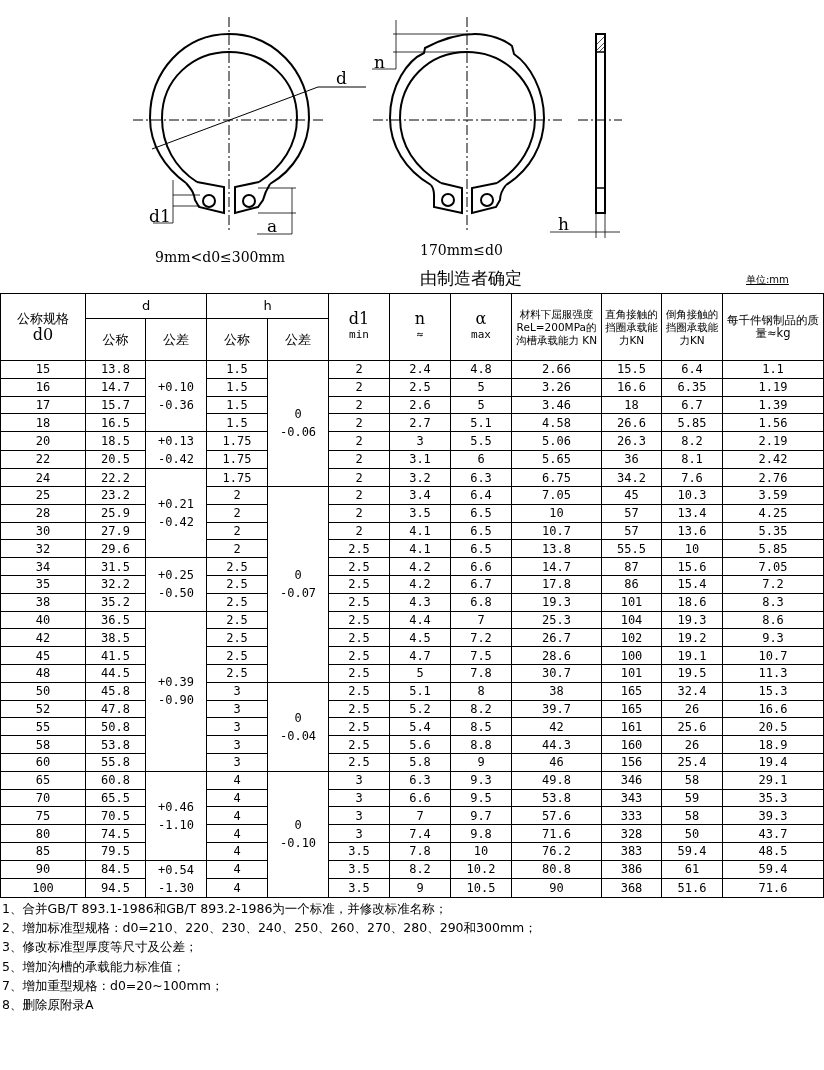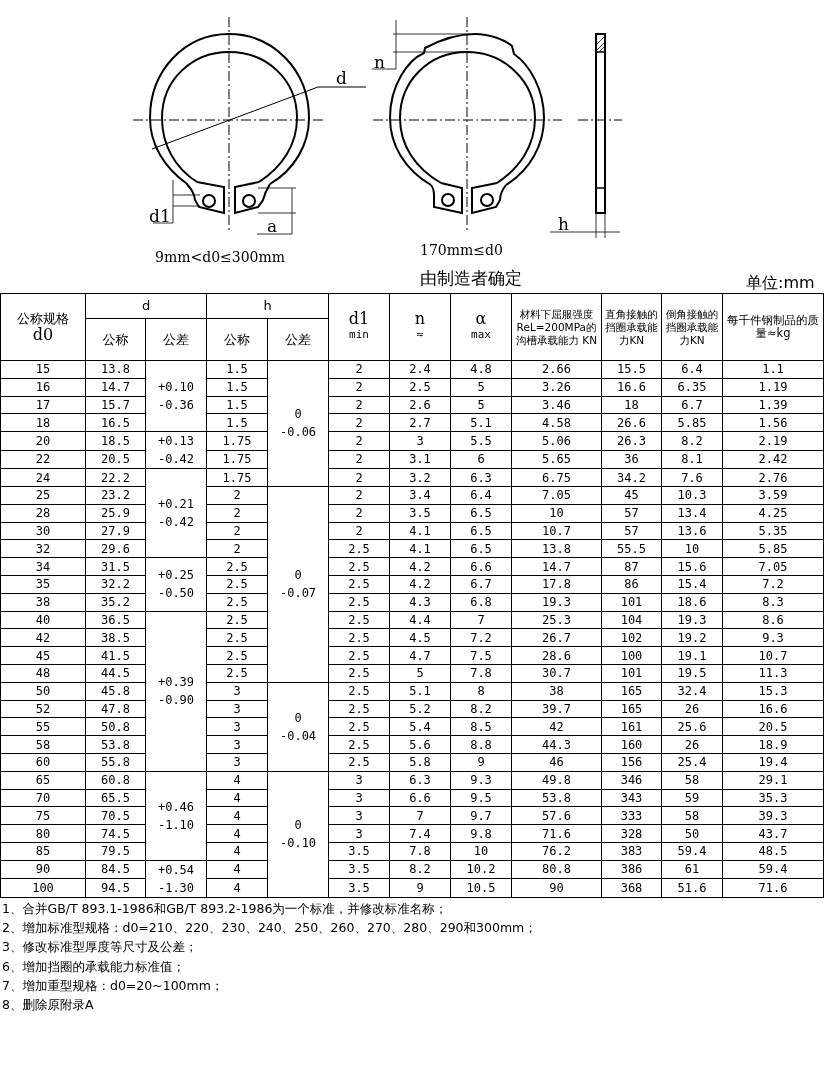--- a/index.html
+++ b/index.html
@@ -1,20 +1,20 @@
 <!DOCTYPE html>
 <html><head>
 <meta charset="utf-8">
 <style>
   html, body { margin:0; padding:0; background:#fff; }
   body { width:824px; height:1070px; position:relative; overflow:hidden;
          font-family:"DejaVu Sans", sans-serif; color:#000; }
   .drawing { position:absolute; left:0; top:0; width:824px; height:290px; }
   .cap { position:absolute; font-family:"DejaVu Serif", serif; font-size:14px; white-space:nowrap; }
-  .unit { position:absolute; left:746px; top:273px; font-size:16px; }
+  .unit { position:absolute; left:746px; top:273px; font-size:10px;text-decoration:underline; }
   table.spec { position:absolute; left:0; top:293px; border-collapse:collapse; table-layout:fixed; width:823px; }
   table.spec td, table.spec th { border:1px solid #000; padding:0; text-align:center; vertical-align:middle;
          font-family:"DejaVu Sans Mono", monospace; font-size:12px; font-weight:normal; line-height:16px; }
   table.spec th { font-family:"DejaVu Sans", sans-serif; font-size:13px; }
   table.spec th.small { font-size:10.5px; line-height:13px;margin-left:44px; }
   table.spec tbody td { height:16.8px; }
   .hsym { font-family:"DejaVu Serif", serif; font-size:16px; }
   .sub { font-family:"DejaVu Sans Mono", monospace; font-size:11px; }
   .notes { position:absolute; left:2px; top:899px; font-size:12.5px; line-height:19.2px; white-space:nowrap; }
   .tol { font-family:"DejaVu Sans Mono", monospace; font-size:12px; line-height:18px; }
@@ -540,16 +540,16 @@
         <td>51.6</td>
         <td>71.6</td>
       </tr>
     </tbody>
 </table>
 
 <div class="notes">
   <div>1、合并GB/T 893.1-1986和GB/T 893.2-1986为一个标准，并修改标准名称；</div>
   <div>2、增加标准型规格：d0=210、220、230、240、250、260、270、280、290和300mm；</div>
   <div>3、修改标准型厚度等尺寸及公差；</div>
-  <div>6、增加挡圈的承载能力标准值；</div>
+  <div>5、增加沟槽的承载能力标准值；</div>
   <div>7、增加重型规格：d0=20~100mm；</div>
   <div>8、删除原附录A</div>
 </div>
 
 </body></html>

